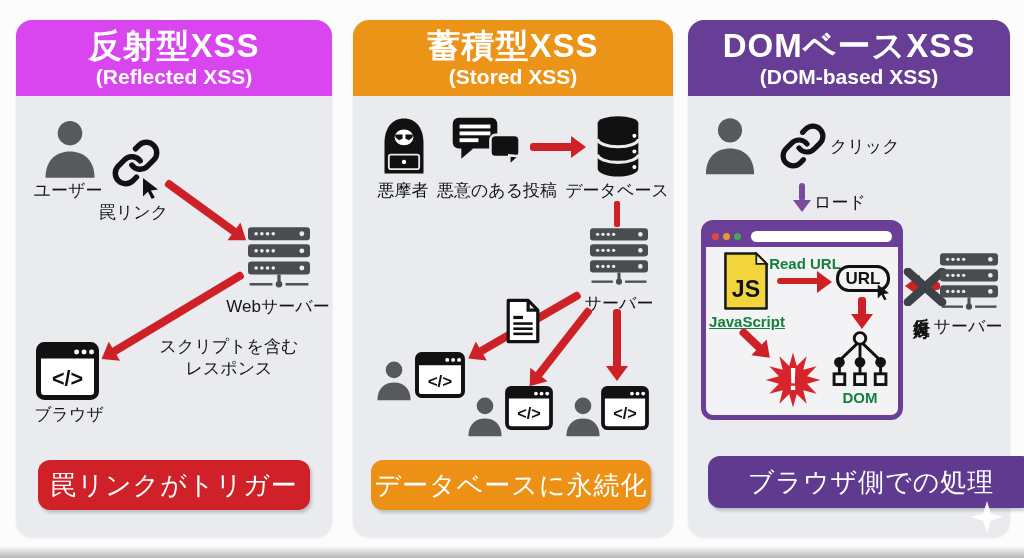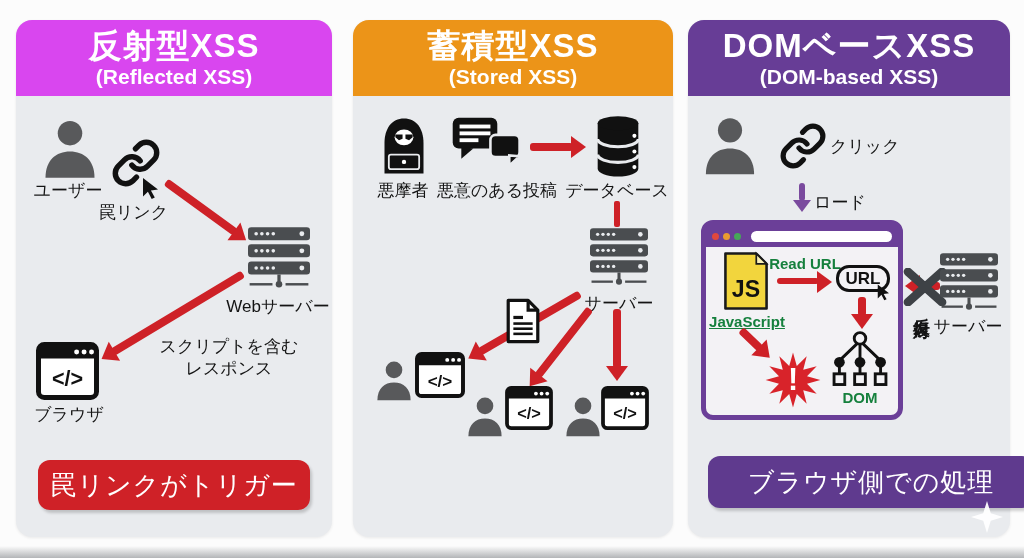--- a/index.html
+++ b/index.html
@@ -237,20 +237,21 @@
     </svg>
     <svg class="abs" style="left:248px;top:290px;" width="48" height="44" viewBox="0 0 76 70">
       <rect x="3" y="3" width="70" height="64" rx="7" fill="#fff" stroke="#111" stroke-width="6"></rect>
       <path d="M3 10 a7 7 0 0 1 7-7 h56 a7 7 0 0 1 7 7 v10 H3 Z" fill="#111"></path>
       <circle cx="49" cy="12" r="3" fill="#fff"></circle>
         <circle cx="58" cy="12" r="3" fill="#fff"></circle>
         <circle cx="67" cy="12" r="3" fill="#fff"></circle>
       <text x="38" y="53" text-anchor="middle" font-size="26" font-weight="bold" fill="#111">&lt;/&gt;</text>
     </svg>
 
+    <div class="banner" style="left:18px;top:364px;width:280px;height:50px;background:#ec9116;">データベースに永続化</div>
   </div>
 </div>
 
 <div class="card" style="left:688px;width:322px;">
   <div class="card-header" style="background:#673d96;">
     <div class="t">DOMベースXSS</div>
     <div class="s">(DOM-based XSS)</div>
   </div>
   <div class="card-body">
 

